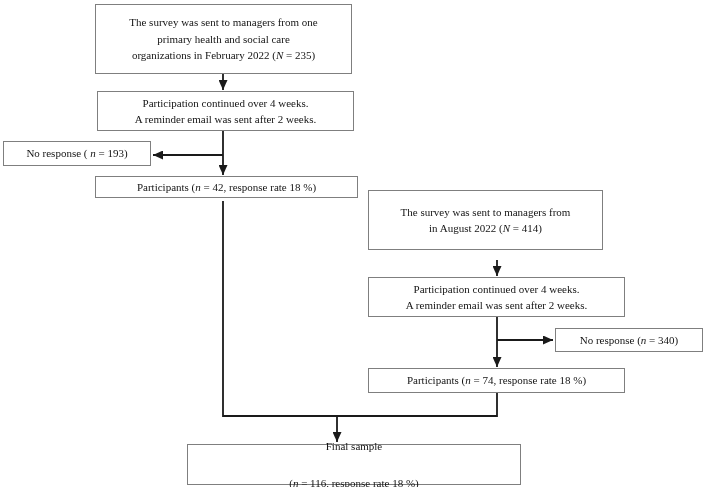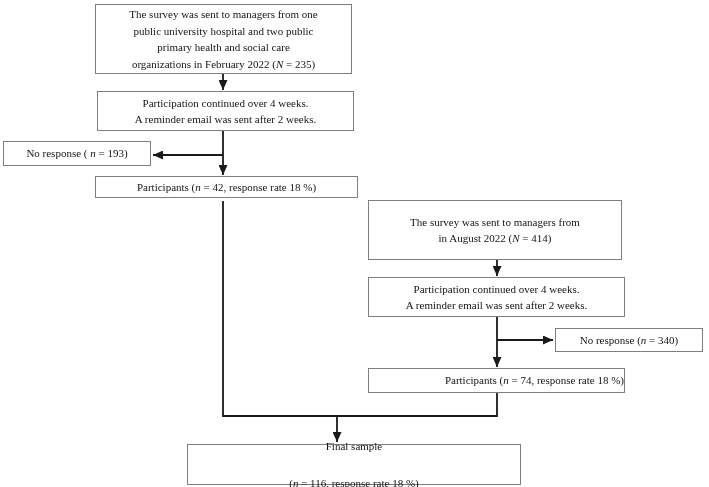--- a/index.html
+++ b/index.html
@@ -24,24 +24,24 @@
     font-size:11px;
     line-height:16.5px;
   }
   .box .tline{white-space:nowrap;}
   .bold{font-weight:normal;gap:20px;}
   
   #b-survey-feb      {left:95px;  top:4px;   width:257px; height:70px;}
   #b-participation-feb{left:97px; top:91px;  width:257px; height:40px;}
   #b-no-response-feb {left:3px;   top:141px; width:148px; height:25px;}
   #b-participants-feb{left:95px;  top:176px; width:263px; height:22px;}
-  #b-survey-aug      {left:368px; top:200px; width:254px; height:60px;}
+  #b-survey-aug      {left:368px; top:190px; width:235px; height:60px;}
   #b-participation-aug{left:368px;top:277px; width:257px; height:40px;}
   #b-no-response-aug {left:555px; top:328px; width:148px; height:24px;}
-  #b-participants-aug{left:368px; top:368px; width:257px; height:25px;align-items:flex-end;}
+  #b-participants-aug{left:368px; top:368px; width:257px; height:25px;}
   #b-final-sample    {left:187px; top:444px; width:334px; height:41px;}
   #connector-layer{
     position:absolute;left:0;top:0;width:709px;height:487px;
     pointer-events:none;
   }
 </style>
 </head>
 <body>
 
 <div id="canvas">
@@ -59,21 +59,20 @@
       <line x1="497" y1="260" x2="497" y2="276" marker-end="url(#ah)"></line>
       <line x1="497" y1="317" x2="497" y2="367" marker-end="url(#ah)"></line>
       <line x1="497" y1="340" x2="553" y2="340" marker-end="url(#ah)"></line>
       <path d="M223,201 L223,416 L497,416 L497,393"></path>
       <line x1="337" y1="416" x2="337" y2="442" marker-end="url(#ah)"></line>
     </g>
   </svg>
 
   <div class="box" id="b-survey-feb">
       <div class="tline"><span>The survey was sent to managers from one</span></div>
-      <div class="tline"><span>public university hospital and two public</span></div>
       <div class="tline"><span>primary health and social care</span></div>
       <div class="tline"><span>organizations in February 2022 (</span><span style="font-style: italic;">N</span><span> = 235)</span></div>
     </div>
 
   <div class="box" id="b-participation-feb">
       <div class="tline"><span>Participation continued over 4 weeks.</span></div>
       <div class="tline"><span>A reminder email was sent after 2 weeks.</span></div>
     </div>
 
   <div class="box" id="b-no-response-feb">

